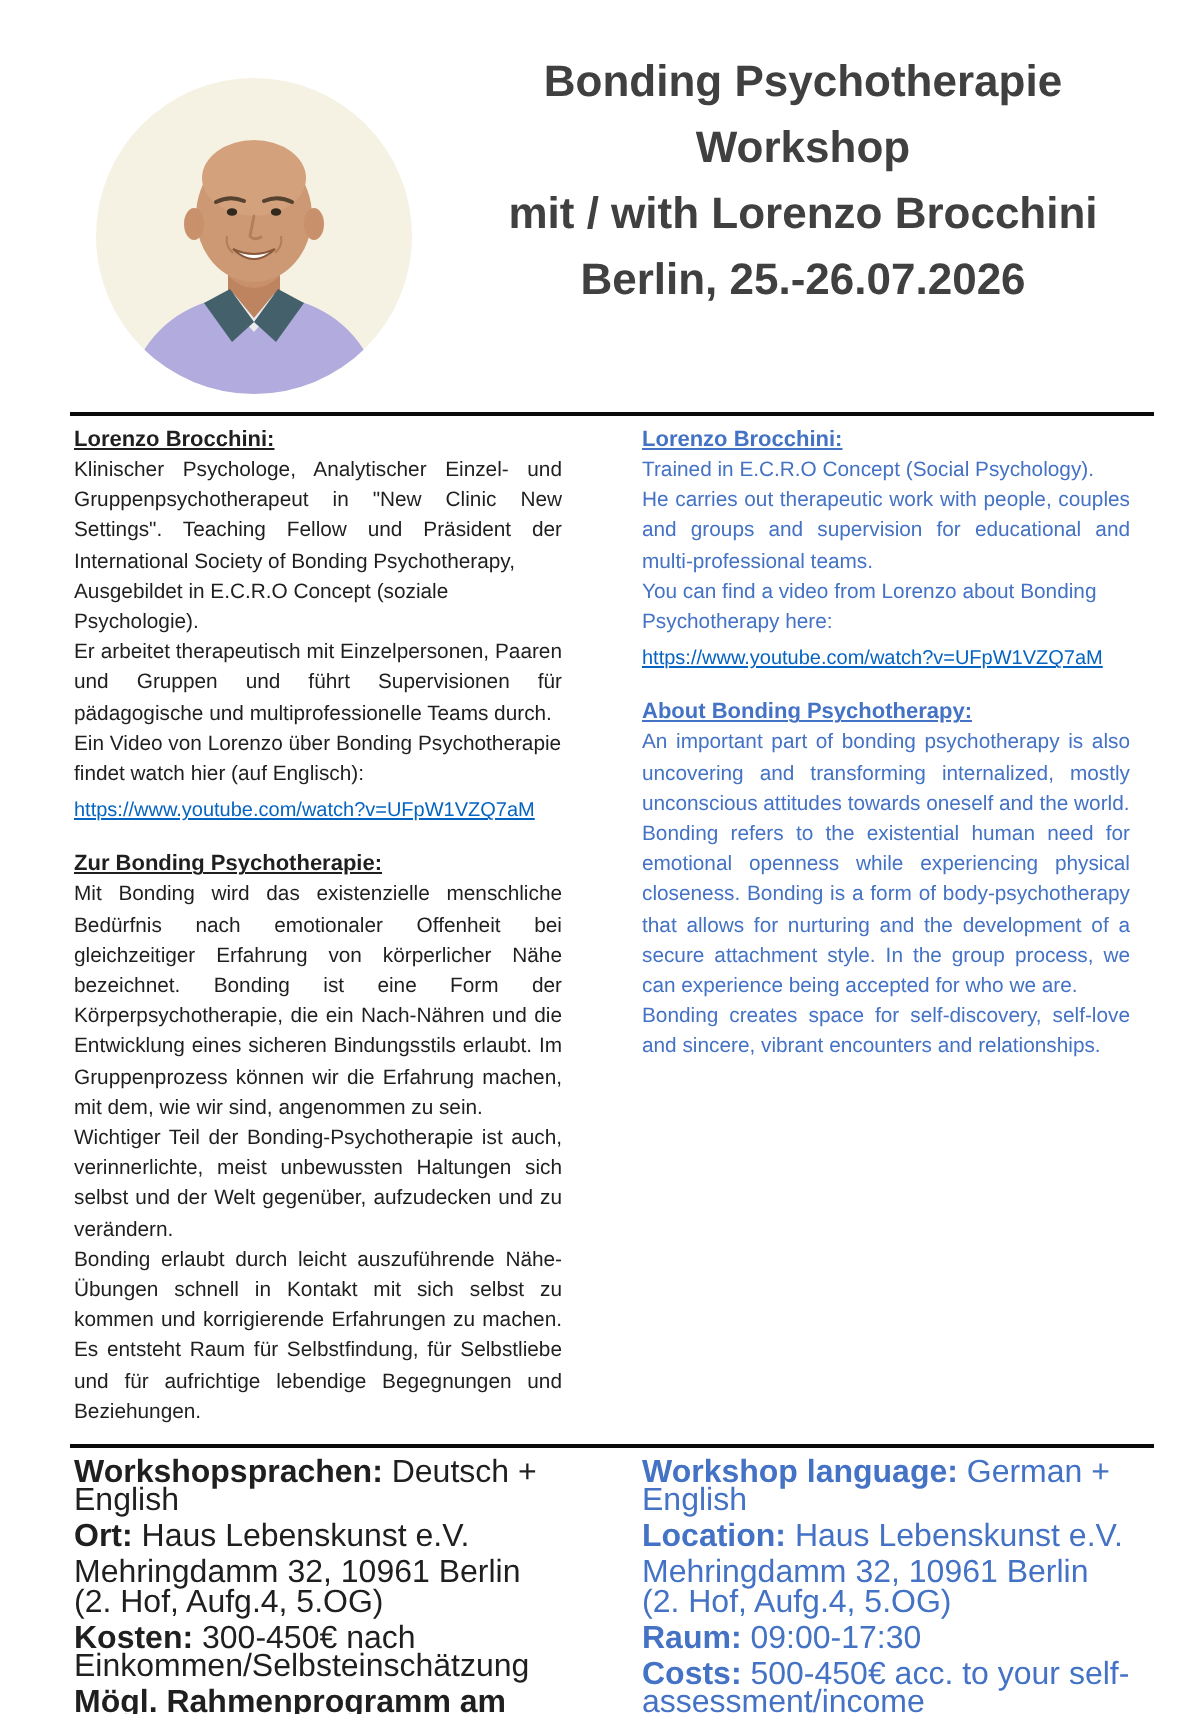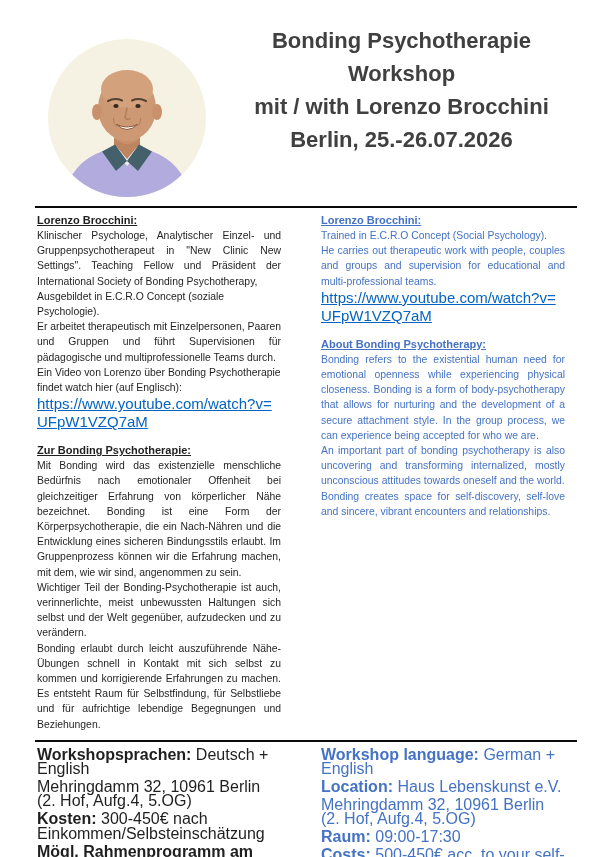--- a/index.html
+++ b/index.html
@@ -29,21 +29,21 @@
   .col.en { color:#4472C4; }
 
   .main-cols { padding-top:4px; padding-bottom:8px; }
   .sec-h {
     font-size:11px; line-height:16px; font-weight:bold;
     text-decoration:underline; margin:0;
   }
   p.body { font-size:10.4px; line-height:15.2px; margin:0; text-align:justify; }
   p.noj { text-align:left; }
   .about-gap { margin-top:11px; }
-  a.link { color:#0563C1; text-decoration:underline; font-size:15px; line-height:15.2px; word-break:break-all; }
+  a.link { color:#0563C1; text-decoration:underline; font-size:10px; line-height:15.2px; word-break:break-all; }
 
   
   .details-cols { padding-top:6px; padding-bottom:10px; }
   .drow { font-size:16px; line-height:14.2px; margin-bottom:3.8px; }
   .drow .b { font-weight:bold; }
 </style>
 </head>
 <body>
 
 <div class="page">
@@ -99,33 +99,35 @@
       <a class="link" href="#">https://www.youtube.com/watch?v=UFpW1VZQ7aM</a>
       <p class="sec-h about-gap">Zur Bonding Psychotherapie:</p>
       <p class="body">Mit Bonding wird das existenzielle menschliche Bedürfnis nach emotionaler Offenheit bei gleichzeitiger Erfahrung von körperlicher Nähe bezeichnet. Bonding ist eine Form der Körperpsychotherapie, die ein Nach-Nähren und die Entwicklung eines sicheren Bindungsstils erlaubt. Im Gruppenprozess können wir die Erfahrung machen, mit dem, wie wir sind, angenommen zu sein.</p>
       <p class="body">Wichtiger Teil der Bonding-Psychotherapie ist auch, verinnerlichte, meist unbewussten Haltungen sich selbst und der Welt gegenüber, aufzudecken und zu verändern.</p>
       <p class="body">Bonding erlaubt durch leicht auszuführende Nähe-Übungen schnell in Kontakt mit sich selbst zu kommen und korrigierende Erfahrungen zu machen. Es entsteht Raum für Selbstfindung, für Selbstliebe und für aufrichtige lebendige Begegnungen und Beziehungen.</p>
     </div>
     <div class="col en">
       <p class="sec-h">Lorenzo Brocchini:</p>
       <p class="body noj">Trained in E.C.R.O Concept (Social Psychology).</p>
       <p class="body">He carries out therapeutic work with people, couples and groups and supervision for educational and multi-professional teams.</p>
+      <p class="body noj">You can find a video from Lorenzo about Bonding Psychotherapy here:</p>
       <a class="link" href="#">https://www.youtube.com/watch?v=UFpW1VZQ7aM</a>
       <p class="sec-h about-gap">About Bonding Psychotherapy:</p>
+      <p class="body">An important part of bonding psychotherapy is also uncovering and transforming internalized, mostly unconscious attitudes towards oneself and the world.</p>
       <p class="body">Bonding refers to the existential human need for emotional openness while experiencing physical closeness. Bonding is a form of body-psychotherapy that allows for nurturing and the development of a secure attachment style. In the group process, we can experience being accepted for who we are.</p>
-      <p class="body">An important part of bonding psychotherapy is also uncovering and transforming internalized, mostly unconscious attitudes towards oneself and the world.</p>
       <p class="body">Bonding creates space for self-discovery, self-love and sincere, vibrant encounters and relationships.</p>
     </div>
   </div>
 
   <div class="divider"></div>
 
   <div class="cols details-cols">
     <div class="col de">
       <div class="drow"><span class="b">Workshopsprachen:</span><span> Deutsch + English</span></div>
+      <div class="drow"><span class="b">Ort:</span><span> Haus Lebenskunst e.V.</span></div>
       <div class="drow"><span>Mehringdamm 32, 10961 Berlin (2. Hof, Aufg.4, 5.OG)</span></div>
       <div class="drow"><span class="b">Kosten:</span><span> 300-450€ nach Einkommen/Selbsteinschätzung</span></div>
       <div class="drow"><span class="b">Mögl. Rahmenprogramm am Freitag, 24.07.2026:</span></div>
 
     </div>
     <div class="col en">
       <div class="drow"><span class="b">Workshop language:</span><span> German + English</span></div>
       <div class="drow"><span class="b">Location:</span><span> Haus Lebenskunst e.V.</span></div>
       <div class="drow"><span>Mehringdamm 32, 10961 Berlin (2. Hof, Aufg.4, 5.OG)</span></div>
       <div class="drow"><span class="b">Raum:</span><span> 09:00-17:30</span></div>

